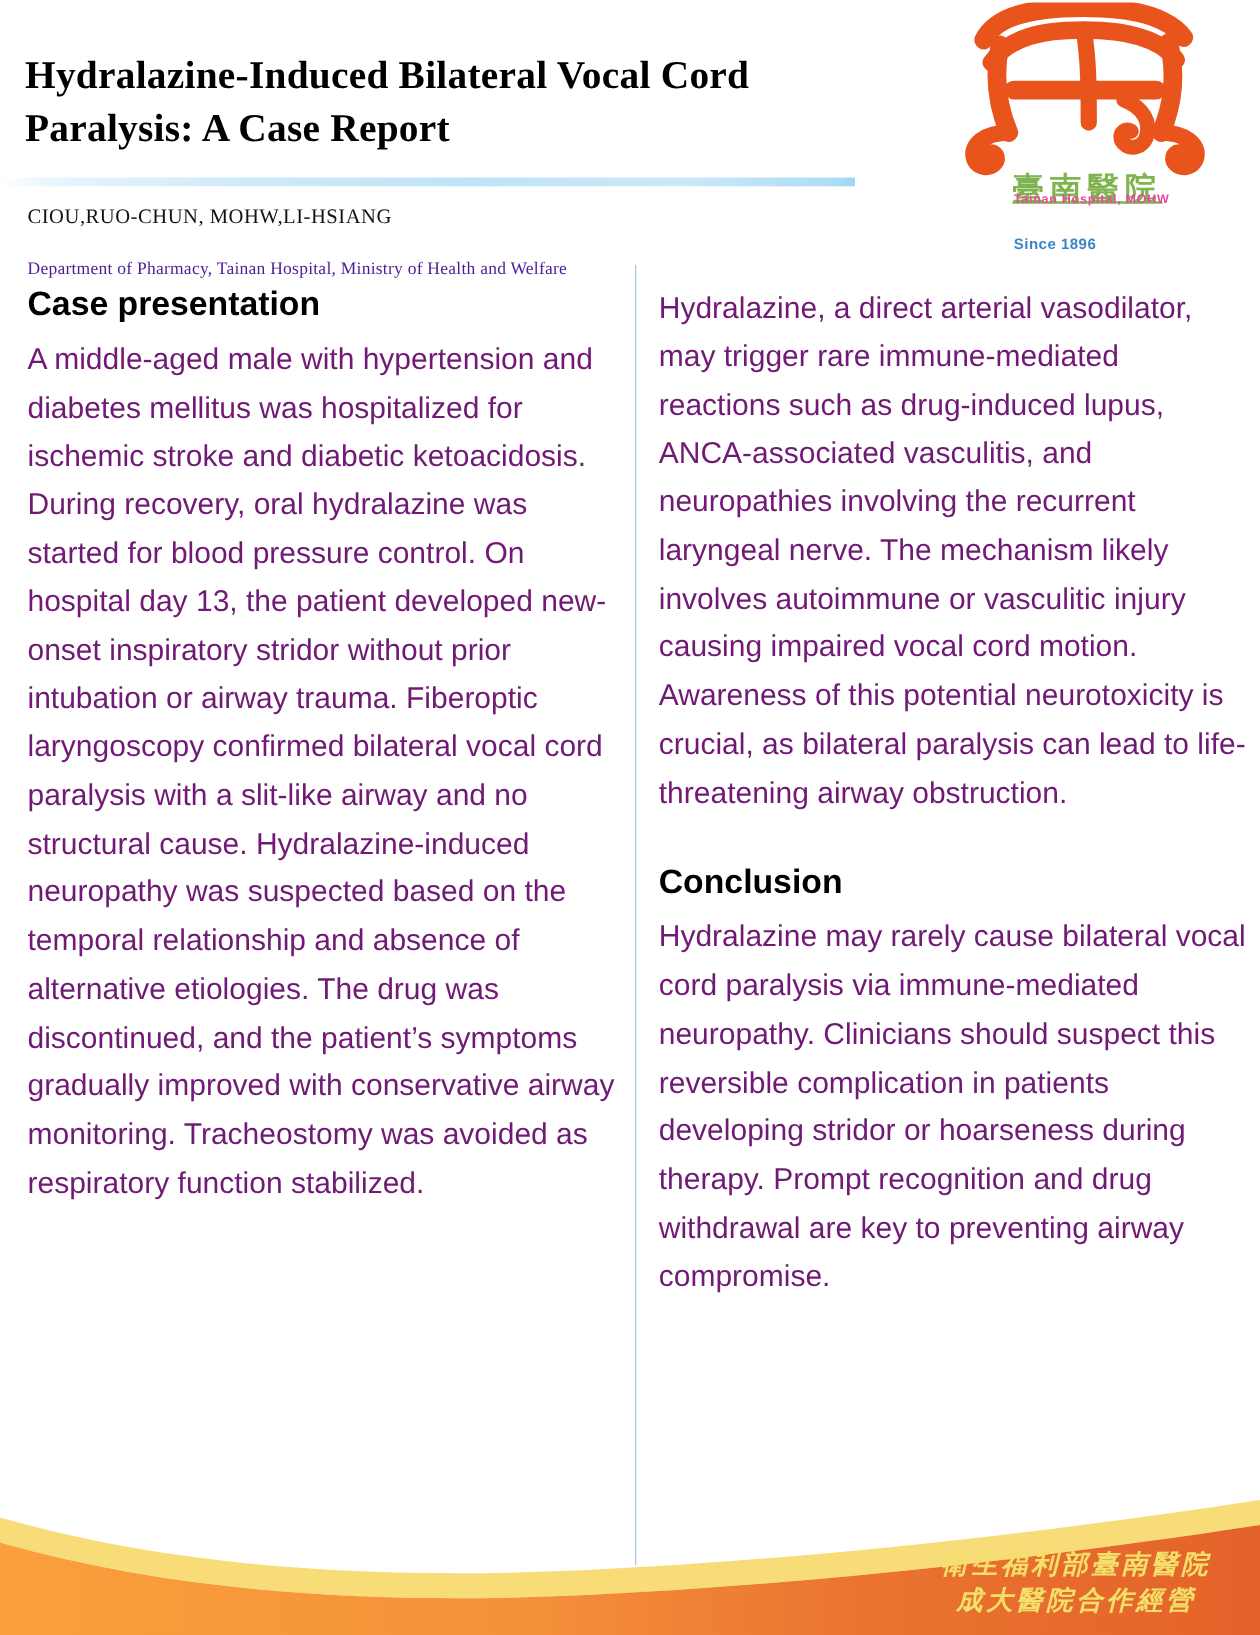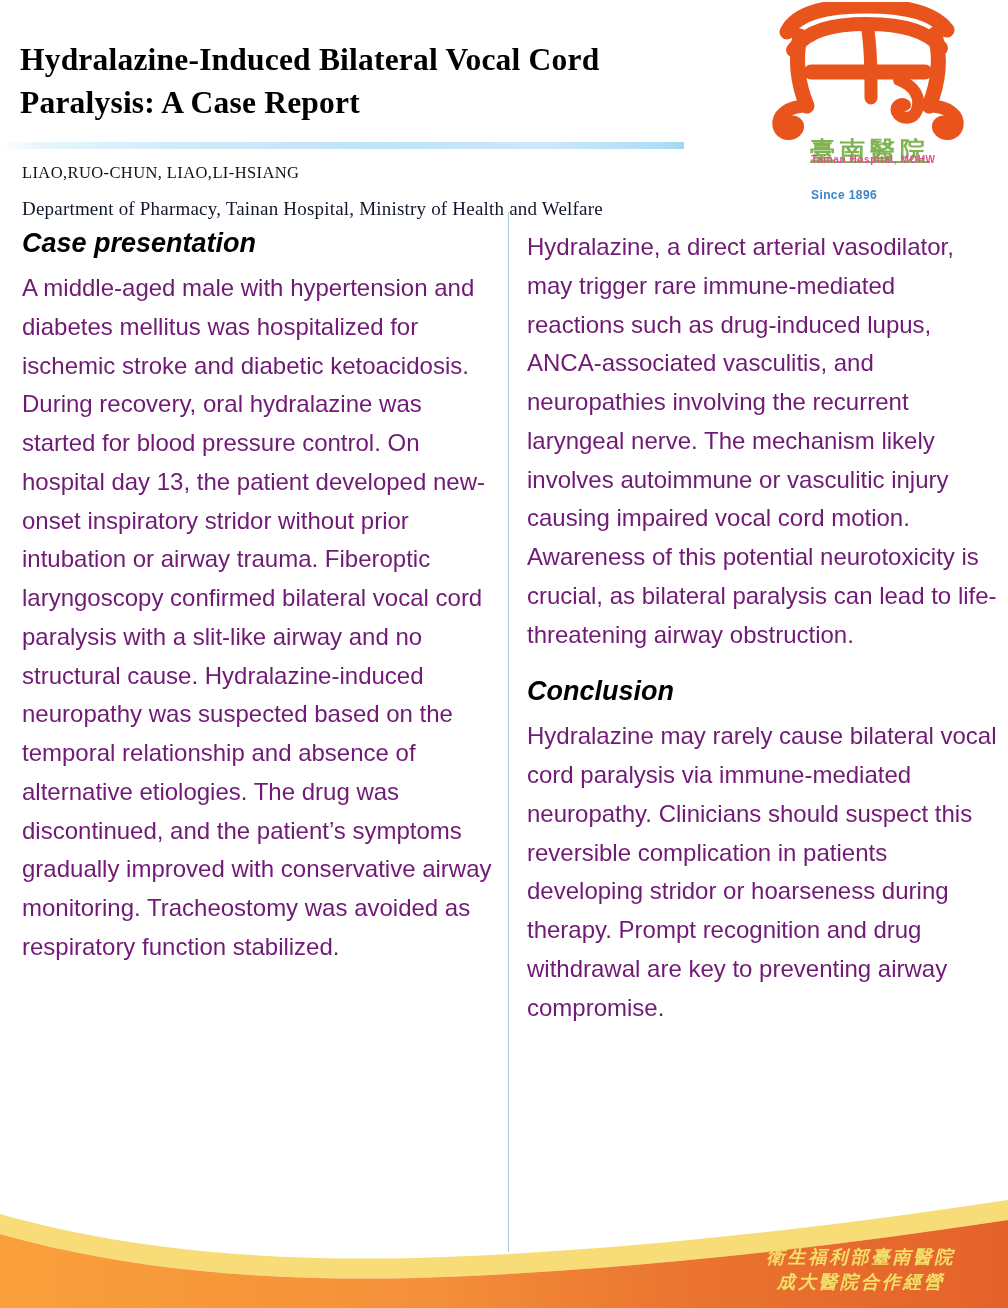--- a/index.html
+++ b/index.html
@@ -48,24 +48,24 @@
     left: 22px;
     top: 163px;
     font-size: 16.5px;
     letter-spacing: 0.4px;
     color: #111111;
     white-space: nowrap;
   }
   #affiliation-line {
     position: absolute;
     left: 22px;
-    top: 198px;
-    font-size: 19px;
+    top: 208px;
+    font-size: 14px;
     letter-spacing: 0.2px;
-    color: #0f172a;
+    color: #4c1d95;
     white-space: nowrap;
   }
 
   
   #logo {
     position: absolute;
     left: 762px;
     top: 0px;
     width: 246px;
     height: 215px;
@@ -130,63 +130,62 @@
   #right-column {
     left: 527px;
     width: 470px;
   }
   .section-heading {
     font-size: 27px;
     font-weight: bold;
     line-height: 1.15;
     margin: 0 0 10px 0;
     color: #000000;
-    font-style: italic;
   }
   .section-body {
     font-size: 24px;
     line-height: 1.615;
     margin: 0;
     color: #701a75;
     text-align: left;
   }
   #conclusion-section {
-    margin-top: 22px;
+    margin-top: 36px;
   }
 
   
   #bottom-wave {
     position: absolute;
     left: 0;
     bottom: 0;
     width: 1008px;
     height: 110px;
   }
   #footer-cn-text {
     position: absolute;
     right: 12px;
     bottom: 14px;
     width: 270px;
     text-align: center;
-    font-size: 18px;
+    font-size: 21px;
     font-weight: bold;
     letter-spacing: 3px;
     line-height: 1.35;
     color: #F2E06A;
     font-family: "DejaVu Sans", sans-serif;
     font-style: italic;
   }
 </style>
 </head>
 <body>
 
 <div id="header">
   <div id="poster-title">Hydralazine-Induced Bilateral Vocal Cord Paralysis: A Case Report</div>
   <div id="title-rule"></div>
-  <div id="author-line">LIAO,RUO-CHUN,  LIAO,LI-HSIANG</div>
+  <div id="author-line">CIOU,RUO-CHUN,  MOHW,LI-HSIANG</div>
   <div id="affiliation-line">Department of Pharmacy, Tainan Hospital, Ministry of Health and Welfare</div>
 </div>
 
 <div id="logo">
   <div id="logo-mark">
     <svg viewBox="0 0 200 140" width="200" height="140" xmlns="http://www.w3.org/2000/svg">
       <g fill="none" stroke="#E8541B" stroke-linecap="round" stroke-linejoin="round">
 
         <path d="M20 30 C30 10 60 4 100 4 C142 4 168 12 180 28" stroke-width="15"></path>
 

